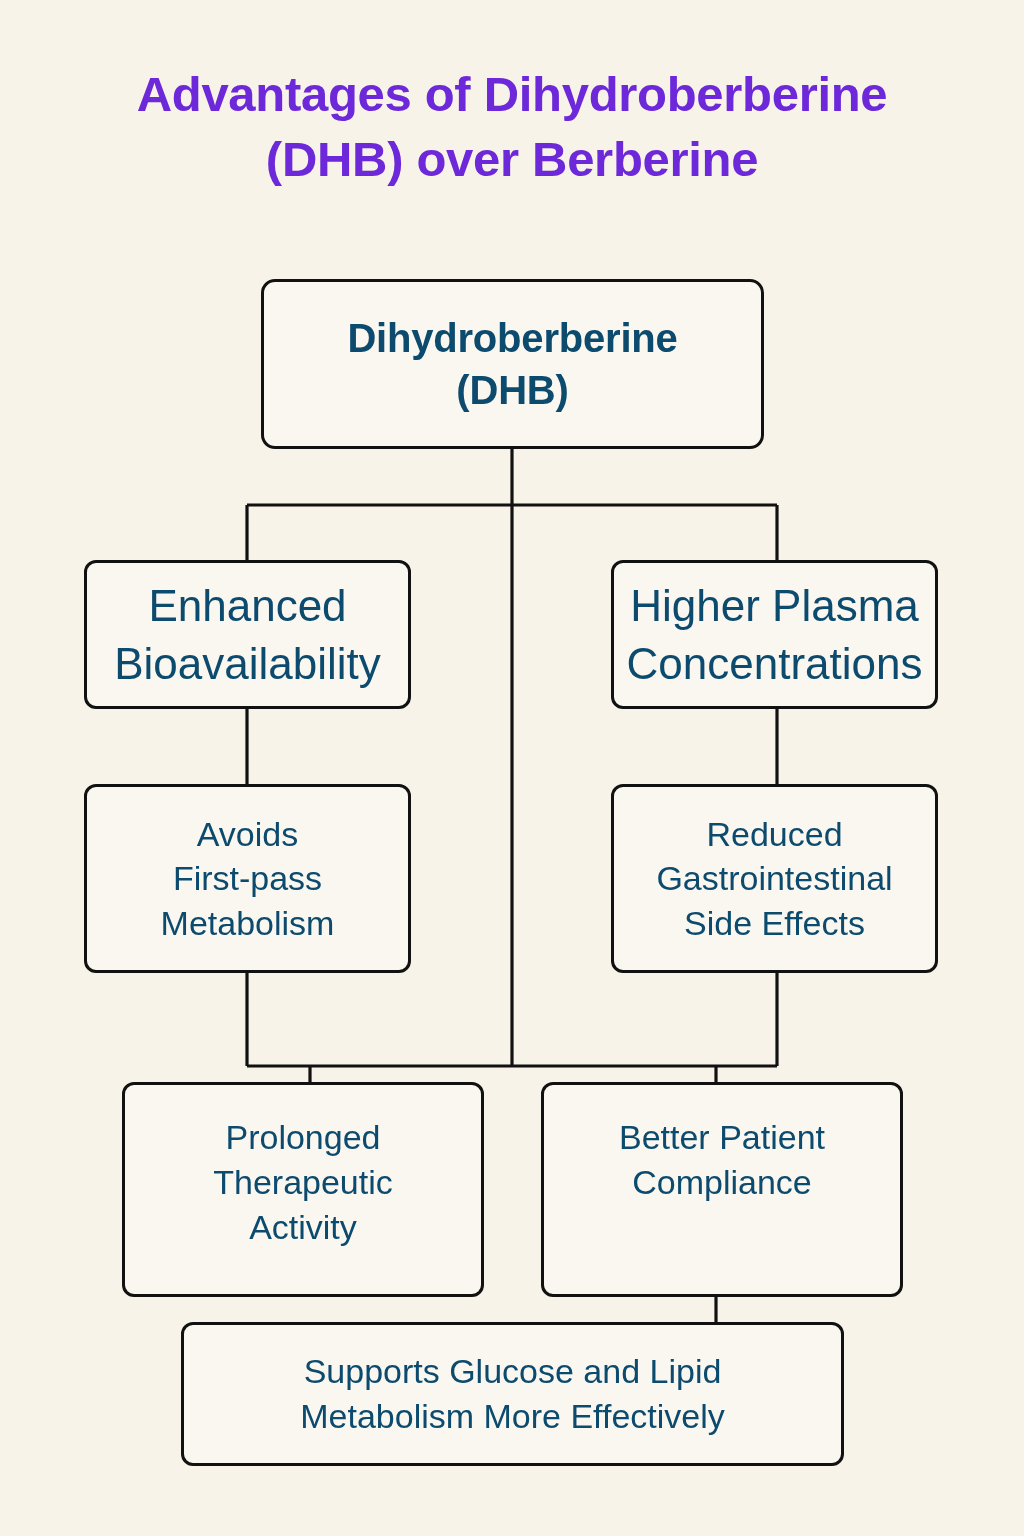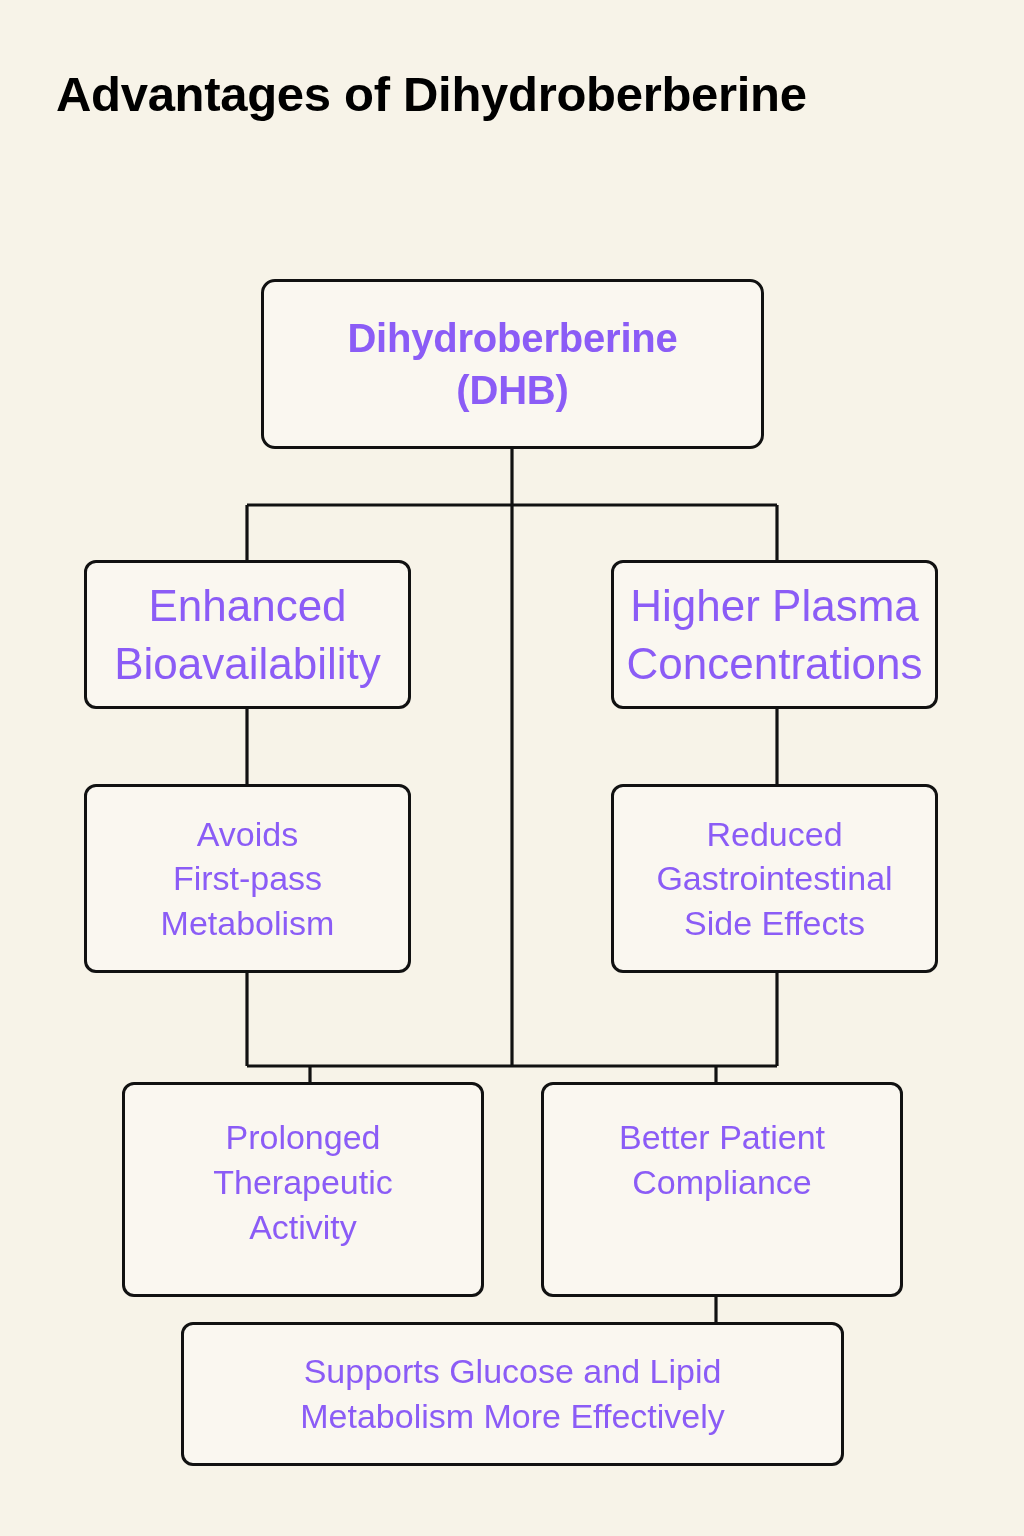--- a/index.html
+++ b/index.html
@@ -20,24 +20,25 @@
     height: 1536px;
     background: #f7f3e8;
   }
 
   
   #title {
     position: absolute;
     left: 56px;
     top: 62px;
     width: 912px;
+    text-align: center;
     font-size: 49px;
     line-height: 1.33;
     font-weight: 700;
-    color: #000000;
+    color: #6d28d9;
     letter-spacing: -0.3px;
   }
   #title .tline { display: block; }
 
   
   #connectors {
     position: absolute;
     left: 0;
     top: 0;
     width: 1024px;
@@ -54,21 +55,21 @@
   .node {
     position: absolute;
     box-sizing: border-box;
     background: #faf7f0;
     border: 3.2px solid #111111;
     border-radius: 12px;
     display: flex;
     align-items: center;
     justify-content: center;
     text-align: center;
-    color: #8b5cf6;
+    color: #0c4a6e;
     padding: 6px 10px;
   }
   .node .label {
     display: block;
     white-space: pre-line;
   }
 
   .node.root {
     left: 261px;
     top: 279px;
@@ -135,20 +136,21 @@
     font-weight: 400;
   }
 </style>
 </head>
 <body>
 
 <div id="stage">
 
   <div id="title">
     <span class="tline">Advantages of Dihydroberberine</span>
+    <span class="tline">(DHB) over Berberine</span>
   </div>
 
   <svg id="connectors" viewBox="0 0 1024 1536">
 
     <line x1="512" y1="449" x2="512" y2="505"></line>
 
     <line x1="247" y1="505" x2="777" y2="505"></line>
 
     <line x1="247" y1="505" x2="247" y2="560"></line>
     <line x1="777" y1="505" x2="777" y2="560"></line>

